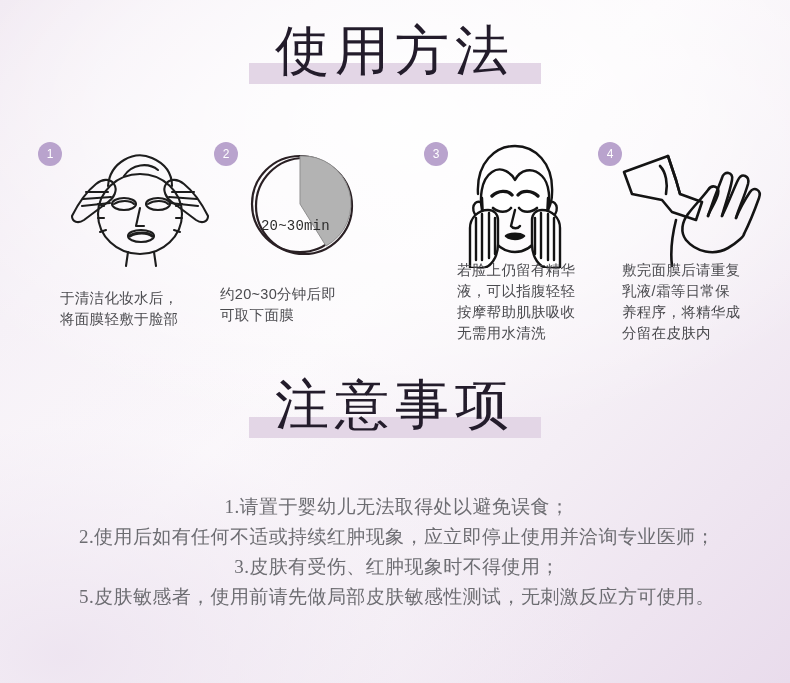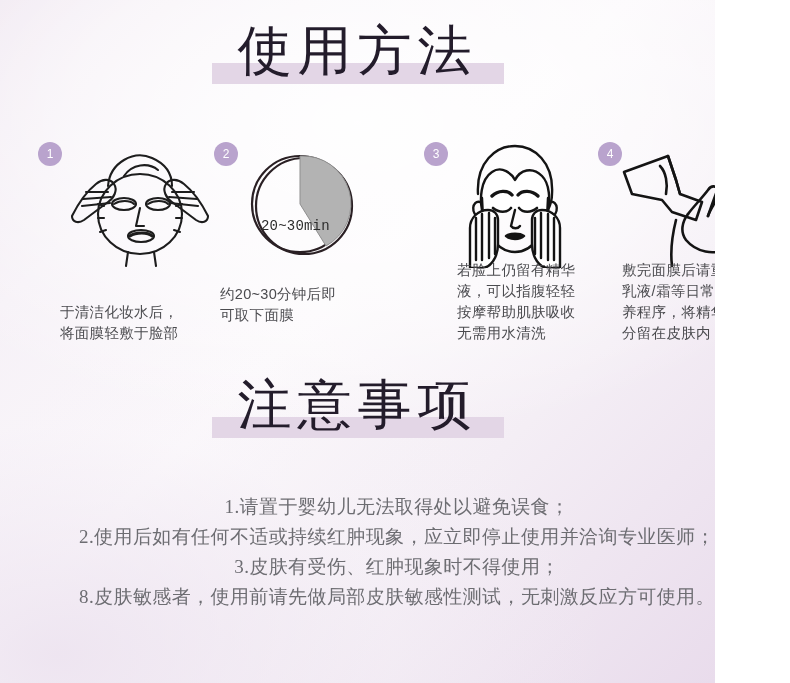--- a/index.html
+++ b/index.html
@@ -4,21 +4,21 @@
 <style>
   html,body{margin:0;padding:0;}
   body{
     width:790px;height:683px;
     font-family:"Liberation Sans","DejaVu Sans",sans-serif;
     background:#ffffff;
     overflow:hidden;
   }
   #page{
     position:relative;
-    width:715px;height:683px;
+    width:790px;height:683px;
     background:
       radial-gradient(ellipse 700px 420px at 50% 18%, rgba(255,255,255,0.92) 0%, rgba(255,255,255,0.55) 42%, rgba(255,255,255,0.0) 75%),
       radial-gradient(ellipse 560px 380px at 8% 96%, rgba(236,226,239,0.85) 0%, rgba(247,243,249,0.2) 60%, rgba(255,255,255,0) 100%),
       linear-gradient(135deg, #efe6f0 0%, #f6f1f7 22%, #fbf8fb 45%, #f4eef5 68%, #e9dcec 100%);
     overflow:hidden;
   }
   
   .heading-wrap{position:absolute;left:0;right:0;text-align:center;}
   .heading{
     position:relative;display:inline-block;
@@ -102,21 +102,21 @@
 
           <path d="M64 110 L62 124 M90 110 L92 124"></path>
 
           <path d="M8 74 C14 62, 22 50, 32 42 C38 37, 46 36, 50 42 C54 48, 50 56, 44 60 L20 78 C14 82, 8 80, 8 74 Z"></path>
           <path d="M22 50 L44 50 M19 57 L47 55 M18 64 L46 61"></path>
 
           <path d="M144 74 C138 62, 130 50, 120 42 C114 37, 106 36, 102 42 C98 48, 102 56, 108 60 L132 78 C138 82, 144 80, 144 74 Z"></path>
           <path d="M130 50 L108 50 M133 57 L105 55 M134 64 L106 61"></path>
         </svg>
       </div>
-      <div class="cap" style="left:22px;top:170px;width:180px;">于清洁化妆水后，
+      <div class="cap" style="left:22px;top:156px;width:180px;">于清洁化妆水后，
 将面膜轻敷于脸部</div>
     </div>
 
     <div class="step" style="left:214px;width:170px;">
       <div class="badge" style="background: rgb(185, 163, 205);">2</div>
       <div class="art" style="left:34px;top:18px;">
         <svg width="110" height="110" viewBox="0 0 110 110">
 
           <circle cx="56" cy="56" r="48" fill="none" stroke="#2a2024" stroke-width="2.2"></circle>
           <circle cx="52" cy="54" r="48" fill="none" stroke="#2a2024" stroke-width="2.2"></circle>
@@ -198,16 +198,16 @@
     <div class="heading">
       <span class="band" style="background: rgb(227, 214, 230);"></span>
       <span class="txt">注意事项</span>
     </div>
   </div>
 
   <div class="notes">
     <div class="note">1.请置于婴幼儿无法取得处以避免误食；</div>
     <div class="note">2.使用后如有任何不适或持续红肿现象，应立即停止使用并洽询专业医师；</div>
     <div class="note">3.皮肤有受伤、红肿现象时不得使用；</div>
-    <div class="note">8.皮肤敏感者，使用前请先做局部皮肤敏感性测试，无刺激反应方可使用。</div>
+    <div class="note">5.皮肤敏感者，使用前请先做局部皮肤敏感性测试，无刺激反应方可使用。</div>
   </div>
 
 </div>
 
 </body></html>

